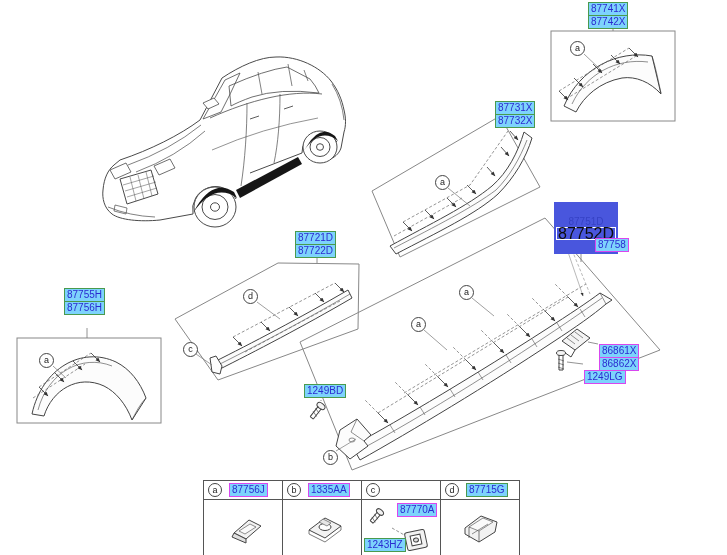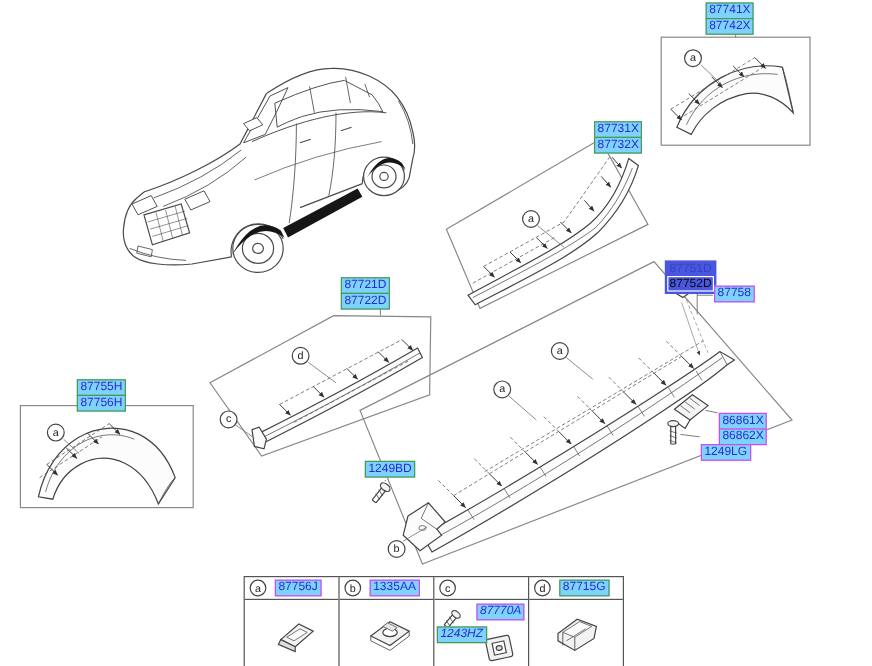--- a/index.html
+++ b/index.html
@@ -8,37 +8,37 @@
   svg.art{position:absolute;left:0;top:0;}
   
   .plbl{font-size:10px;line-height:12px;color:#2b2bd0;border:1px solid #d946ef;
         padding:0 2px;background:#7dd3fc;text-align:right;white-space:nowrap;
         letter-spacing:0;}
   .plbl.green{border-color:#4a9a4e;}
   .plbl.abs{position:absolute;}
   .lblcol{position:absolute;display:flex;flex-direction:column;}
   .lblcol .plbl + .plbl{margin-top:-1px;}
   
-  .hl{position:absolute;background:#4956dd;padding:2px 2px;display:flex;
-      flex-direction:column;align-items:stretch;margin-top:15px;}
+  .hl{position:absolute;background:#4956dd;padding:14px 2px;display:flex;
+      flex-direction:column;align-items:stretch;}
   .hl .l1{font-size:10px;line-height:11px;color:#3642c5;text-align:center;white-space:nowrap;}
-  .hl .l2{font-size:10px;line-height:11px;color:#0c0c0c;border:1px solid #ffffff;
+  .hl .l2{font-size:16px;line-height:11px;color:#0c0c0c;border:1px solid #ffffff;
           padding:0 1px;text-align:center;white-space:nowrap;}
   
   .co{position:absolute;width:13px;height:13px;border:1px solid #444;border-radius:50%;
       background:#fff;color:#222;font-size:9px;line-height:13px;text-align:center;}
   .co-sm{width:12px;height:12px;border:1px solid #444;border-radius:50%;background:#fff;
          color:#222;font-size:9px;line-height:12px;text-align:center;flex:0 0 auto;}
   
   .ptable{position:absolute;left:203px;top:480px;display:flex;border:1px solid #555;background:#fff;}
   .pcell{width:78px;border-right:1px solid #555;}
   .pcell:last-child{border-right:none;}
   .phead{height:18px;border-bottom:1px solid #555;display:flex;align-items:center;
          gap:7px;padding:0 4px;}
-  .pbody{height:55px;position:relative;font-style:italic;}
+  .pbody{height:55px;position:relative;}
   .pbody svg{position:absolute;left:0;top:0;}
   .pbody .plbl{position:absolute;}
 </style>
 </head>
 <body>
 
 <div class="stage">
 
   <svg class="art" width="727" height="555" viewBox="0 0 727 555">
     <defs>
@@ -282,26 +282,26 @@
   <div class="lblcol" style="left:588px;top:2px">
     <div class="plbl green">87741X</div>
     <div class="plbl green">87742X</div>
   </div>
 
   <div class="lblcol" style="left:495px;top:101px">
     <div class="plbl green">87731X</div>
     <div class="plbl green">87732X</div>
   </div>
 
-  <div class="lblcol" style="left:284px;top:231px">
+  <div class="lblcol" style="left:295px;top:231px">
     <div class="plbl green">87721D</div>
     <div class="plbl green">87722D</div>
   </div>
 
-  <div class="lblcol" style="left:64px;top:316px">
+  <div class="lblcol" style="left:64px;top:288px">
     <div class="plbl green">87755H</div>
     <div class="plbl green">87756H</div>
   </div>
 
   <div class="hl" style="left:554px;top:202px">
     <div class="l1">87751D</div>
     <div class="l2">87752D</div>
   </div>
 
   <div class="plbl abs" style="left:595px;top:238px">87758</div>
@@ -371,21 +371,21 @@
             <path d="M15,17 L21,19 M15,21 L21,23" stroke-width="0.6" fill="none"></path>
           </g>
           <path d="M30,28 L44,36" stroke="#666" stroke-width="0.7" stroke-dasharray="3,2"></path>
           <g stroke="#444" fill="#f2f2f2" transform="rotate(-12 54 40)">
             <rect x="44" y="31" width="20" height="18" rx="2"></rect>
             <rect x="49" y="35" width="10" height="10" fill="#fff"></rect>
             <ellipse cx="54" cy="40" rx="2.5" ry="2" fill="#ddd"></ellipse>
           </g>
         </svg>
         <div class="plbl" style="left:35px;top:3px">87770A</div>
-        <div class="plbl green" style="left:2px;top:22px">1243HZ</div>
+        <div class="plbl green" style="left:2px;top:38px">1243HZ</div>
       </div>
     </div>
 
     <div class="pcell">
       <div class="phead">
         <div class="co-sm">d</div>
         <div class="plbl green">87715G</div>
       </div>
       <div class="pbody">
         <svg width="78" height="55">

